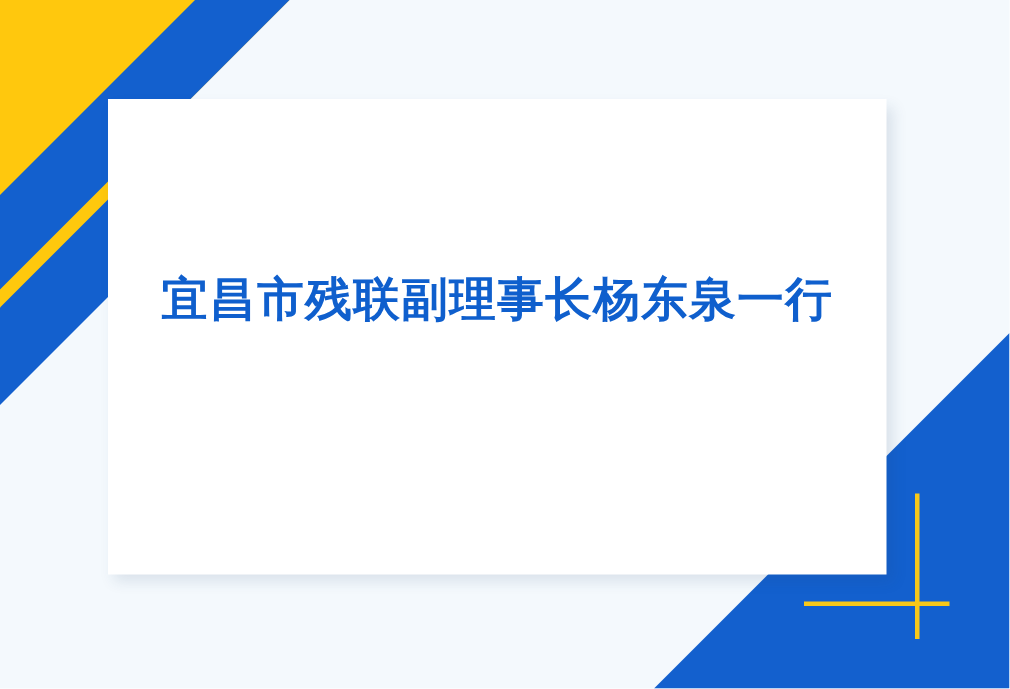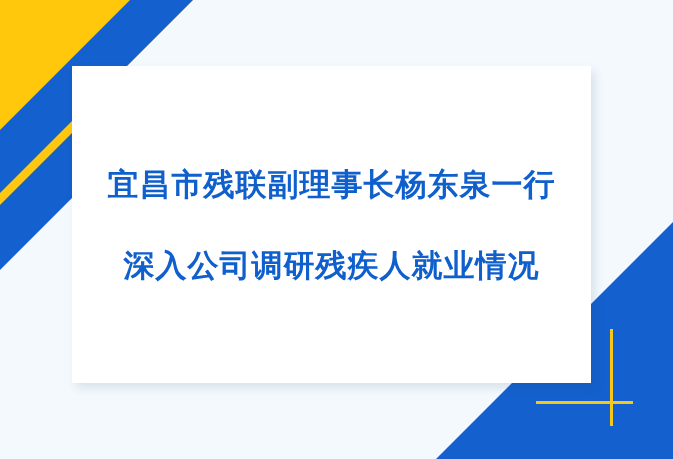--- a/index.html
+++ b/index.html
@@ -96,21 +96,20 @@
     <polygon points="0,168 118,50 118,118 0,236" fill="#ffc80d"></polygon>
 
     <polygon points="130,0 193,0 0,193 0,130" fill="#1360ce"></polygon>
     <polygon points="75,130 140,130 0,270 0,205" fill="#1360ce"></polygon>
 
     <polygon points="673,222 673,459 436,459" fill="#1360ce"></polygon>
   </svg>
 
   <div id="title-card">
     <div class="title-line" id="title-line-1">宜昌市残联副理事长杨东泉一行</div>
-    <div class="title-line" id="title-line-2">深入公司调研残疾人就业情况</div>
   </div>
 
   <div id="cross-mark">
     <div class="bar-v"></div>
     <div class="bar-h"></div>
   </div>
 
 </div>
 
 </body></html>

